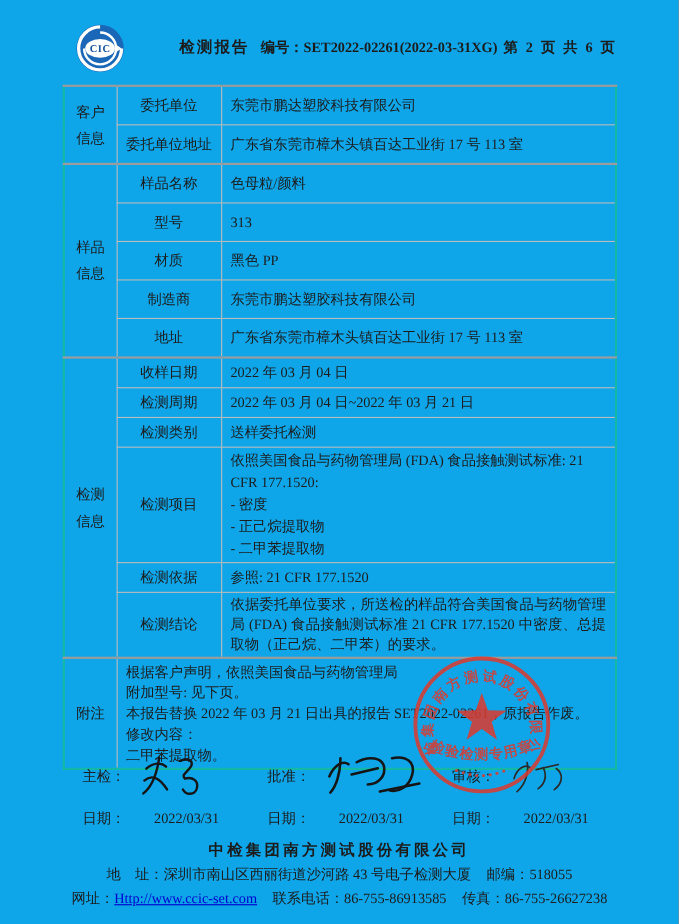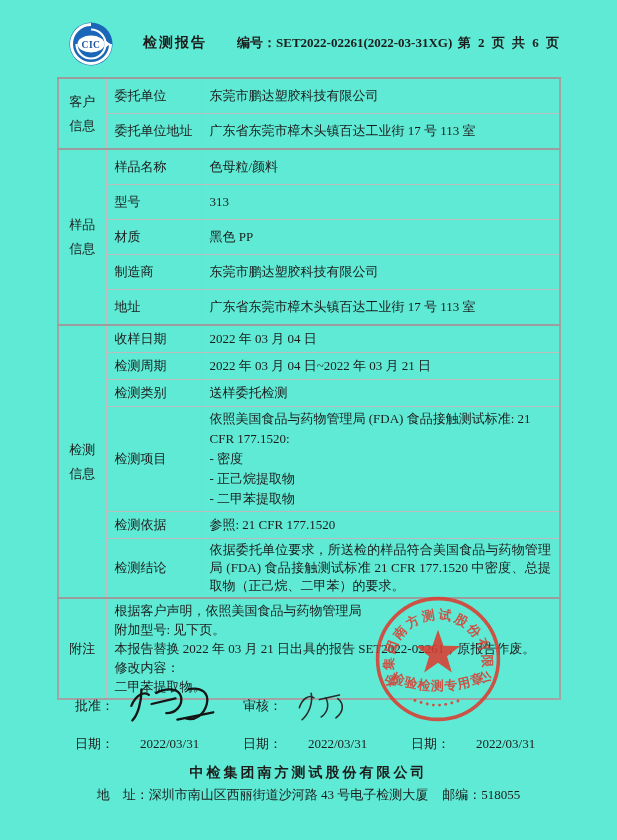--- a/index.html
+++ b/index.html
@@ -1,31 +1,31 @@
 <!DOCTYPE html>
 <html><head>
 <meta charset="utf-8">
 <style>
   html,body{margin:0;padding:0;background:#888;}
-  .page{position:relative;width:617px;height:840px;background:#5eead4;overflow:hidden;
+  .page{position:relative;width:617px;height:840px;background:#0ea5e9;overflow:hidden;
         font-family:"Liberation Serif","DejaVu Serif",serif;color:#1c1c1c;
         margin:0 auto;}
   
   .hdr{position:absolute;left:57px;top:18px;width:504px;height:52px;}
   .logo{position:absolute;left:10px;top:2px;}
-  .hdr-title{position:absolute;left:86px;top:16px;font-size:14px;font-weight:bold;letter-spacing:2px;font-family:Liberation Serif, serif;}
+  .hdr-title{position:absolute;left:106px;top:16px;font-size:14px;font-weight:bold;letter-spacing:2px;font-family:Liberation Serif, serif;}
   .hdr-no{position:absolute;left:180px;top:16px;font-size:13px;font-weight:bold;}
   .hdr-page{position:absolute;right:0;top:16px;font-size:13px;font-weight:bold;letter-spacing:2px;}
   
   .rpt{position:absolute;left:57px;top:77px;width:504px;border-collapse:collapse;
-       table-layout:fixed;font-size:13px;border:2px solid #a3a3a3;}
+       table-layout:fixed;font-size:13px;border:2px solid #14b8a6;}
   .rpt td{border:1px solid #bcbcbc;vertical-align:middle;padding:2px 8px;}
   .rpt tr.sec-top td{border-top:2px solid #9c9c9c;}
   .sec{text-align:center;white-space:pre-line;line-height:24px;padding:0;}
-  .fld{padding-left:12px;}
+  .fld{padding-left:12px;text-align:center;}
   .val{padding-left:14px;}
   .h33 td{height:30px;}
   .h26 td{height:22px;}
   .multi{padding:6px 8px 6px 14px;line-height:20px;}
   .concl{padding:5px 10px 5px 14px;line-height:18px;text-align:justify;}
   .note{padding:6px 8px 6px 12px;line-height:19px;}
   
   .sig-area{position:absolute;left:57px;top:684px;width:504px;font-size:13px;}
   .sig-row{display:flex;}
   .sig-col{width:168px;box-sizing:border-box;padding-left:18px;display:flex;
@@ -143,20 +143,31 @@
           <div>本报告替换 2022 年 03 月 21 日出具的报告 SET2022-02261，原报告作废。</div>
           <div>修改内容：</div>
           <div>二甲苯提取物。</div>
         </td>
       </tr>
     </tbody>
   </table>
 
   <div class="sig-area">
     <div class="sig-row">
+      <div class="sig-col">
+        <span>主检：</span>
+        <svg class="sig-ink" width="72" height="44" viewBox="0 0 80 48">
+          <g stroke="#151515" stroke-width="2.4" fill="none" stroke-linecap="round">
+            <path d="M10 16 C18 9, 26 10, 30 14"></path>
+            <path d="M23 5 C21 19, 16 34, 7 41"></path>
+            <path d="M8 28 C16 21, 24 26, 31 37"></path>
+            <path d="M44 8 C53 5, 58 8, 55 14 C51 20, 45 22, 49 26 C57 24, 63 28, 61 36 C59 43, 50 43, 47 37"></path>
+          </g>
+        </svg>
+      </div>
       <div class="sig-col">
         <span>批准：</span>
         <span class="sig3wrap">
         <svg class="sig-ink" width="92" height="46" viewBox="0 0 100 48">
           <g stroke="#151515" stroke-width="2.5" fill="none" stroke-linecap="round">
             <path d="M8 26 C13 14, 22 10, 27 14"></path>
             <path d="M19 8 C19 22, 15 36, 9 42"></path>
             <path d="M30 24 L56 18"></path>
             <path d="M35 12 C48 5, 60 8, 62 16 C64 26, 56 34, 46 34"></path>
             <path d="M70 8 C84 5, 93 12, 90 24 C87 36, 77 42, 68 40"></path>
@@ -217,15 +228,18 @@
       <circle cx="76" cy="105.5" r="1.4"></circle>
         <circle cx="82" cy="103.5" r="1.4"></circle>
     </g>
   </svg>
 
   <div class="ftr">
     <div class="ftr-co">中检集团南方测试股份有限公司</div>
     <div class="ftr-line">
       <span>地　址：</span><span>深圳市南山区西丽街道沙河路 43 号电子检测大厦</span><span class="gap">邮编：</span><span>518055</span>
     </div>
+    <div class="ftr-line">
+      <span>网址：</span><a class="url">Http://www.ccic-set.com</a><span class="gap">联系电话：</span><span>86-755-86913585</span><span class="gap">传真：</span><span>86-755-26627238</span>
+    </div>
   </div>
 
 </div>
 
 </body></html>

